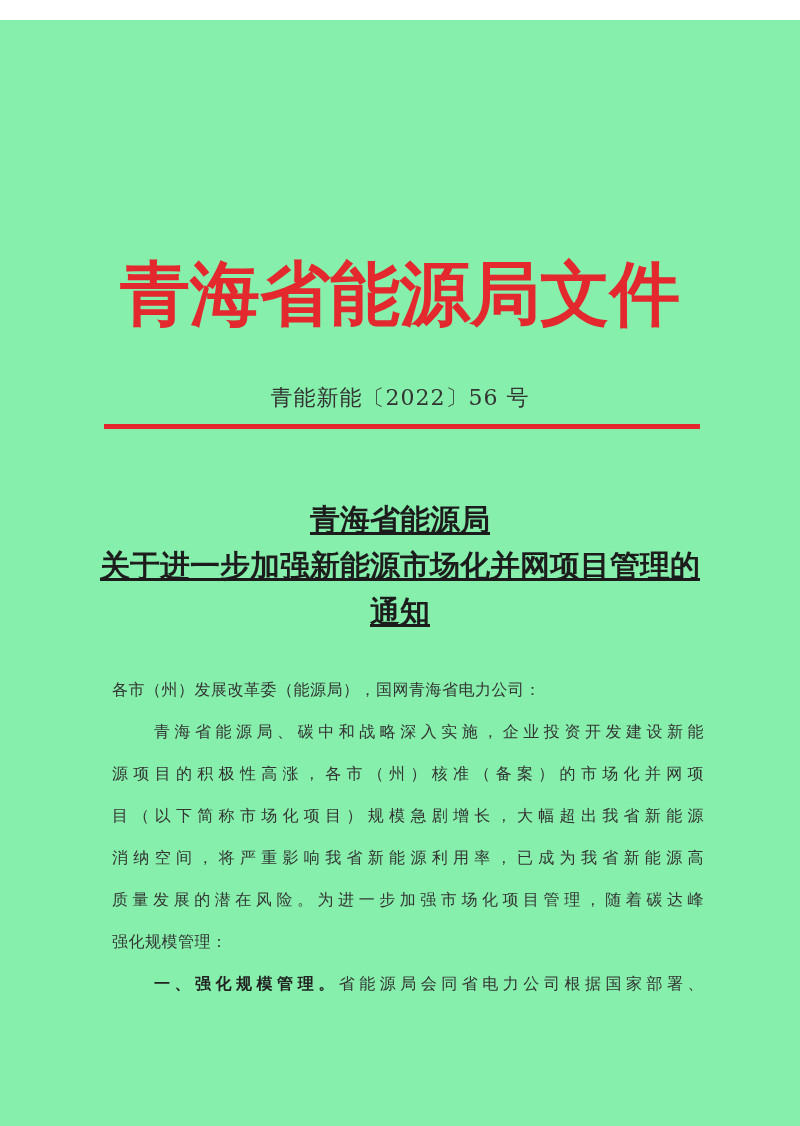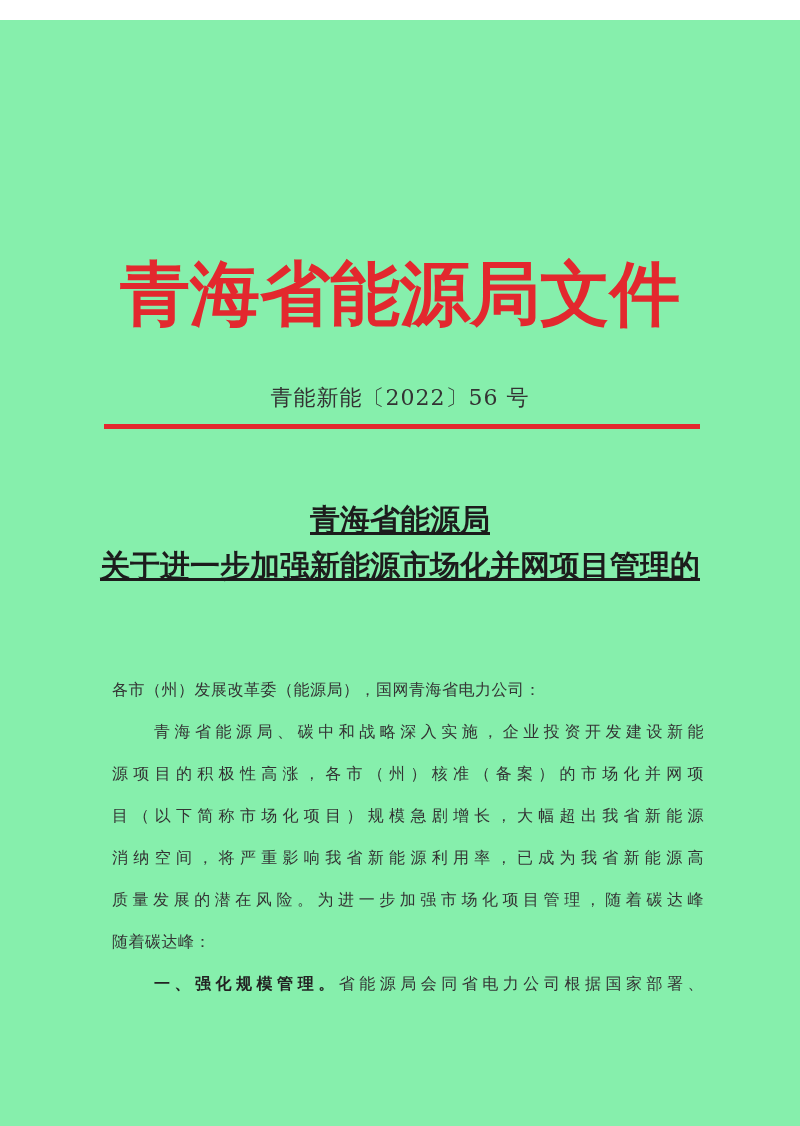--- a/index.html
+++ b/index.html
@@ -74,26 +74,27 @@
 
   <div class="letterhead-title">青海省能源局文件</div>
 
   <div class="doc-number">青能新能〔2022〕56 号</div>
 
   <div class="red-rule"></div>
 
   <div class="doc-title">
     <div>青海省能源局</div>
     <div>关于进一步加强新能源市场化并网项目管理的</div>
+    <div>通知</div>
   </div>
 
   <div class="body-text" id="body-text">
       <div class="body-line"><span>各市（州）发展改革委（能源局），国网青海省电力公司：</span></div>
       <div class="body-line indent justify"><span>青海省能源局、碳中和战略深入实施，企业投资开发建设新能</span></div>
       <div class="body-line justify"><span>源项目的积极性高涨，各市（州）核准（备案）的市场化并网项</span></div>
       <div class="body-line justify"><span>目（以下简称市场化项目）规模急剧增长，大幅超出我省新能源</span></div>
       <div class="body-line justify"><span>消纳空间，将严重影响我省新能源利用率，已成为我省新能源高</span></div>
       <div class="body-line justify"><span>质量发展的潜在风险。为进一步加强市场化项目管理，随着碳达峰</span></div>
-      <div class="body-line"><span>随着碳达峰：</span></div>
+      <div class="body-line"><span>强化规模管理：</span></div>
       <div class="body-line indent justify"><span class="lead">一、强化规模管理。</span><span>省能源局会同省电力公司根据国家部署、</span></div>
     </div>
 
 </div>
 
 </body></html>

